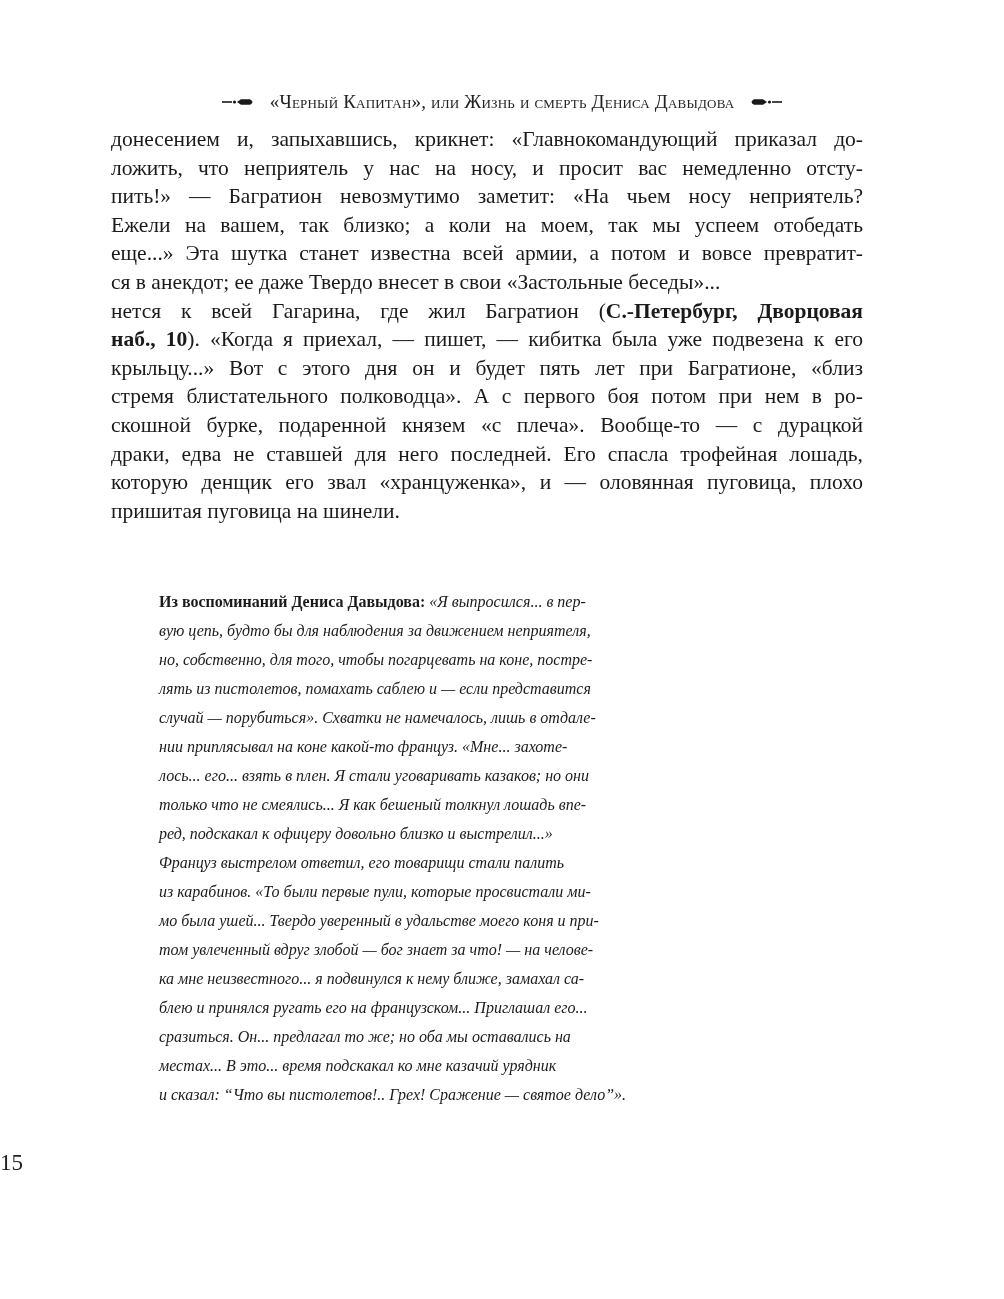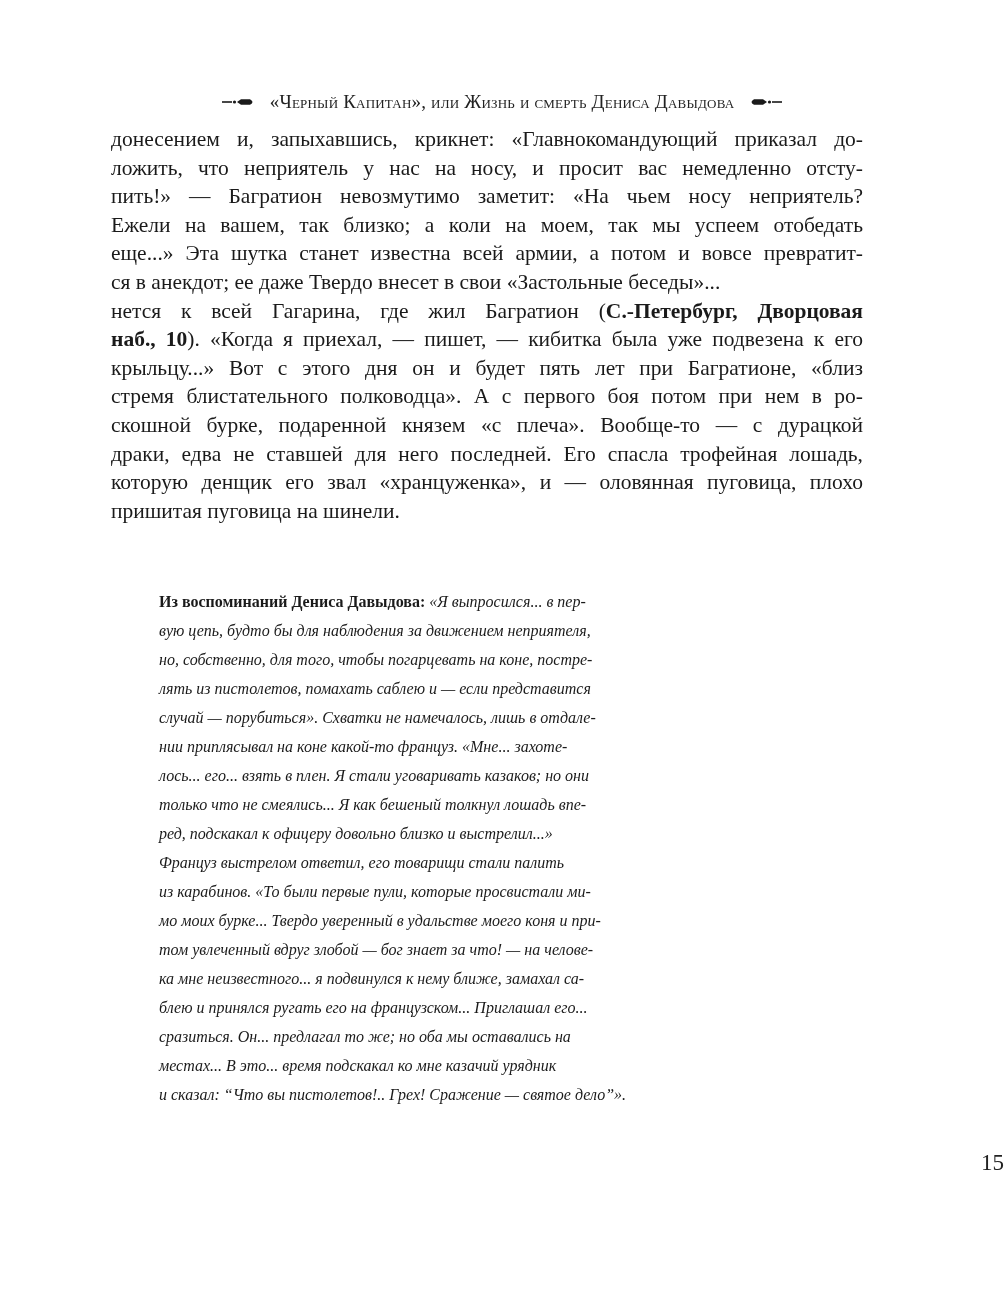--- a/index.html
+++ b/index.html
@@ -87,21 +87,21 @@
     .quote-block .italic {
       font-style: italic;
     }
 
     
     .page-number {
       position: absolute;
       top: 1150px;
       left: 0;
       width: 1004px;
-      text-align: right;
+      text-align: left;
       font-size: 23px;
       color: #222;
     }
   </style>
 </head>
 <body>
 
 <div class="page">
 
   <div class="running-head">
@@ -150,21 +150,21 @@
     <div class="line italic">вую цепь, будто бы для наблюдения за движением неприятеля,</div>
     <div class="line italic">но, собственно, для того, чтобы погарцевать на коне, постре-</div>
     <div class="line italic">лять из пистолетов, помахать саблею и — если представится</div>
     <div class="line italic">случай — порубиться». Схватки не намечалось, лишь в отдале-</div>
     <div class="line italic">нии приплясывал на коне какой-то француз. «Мне... захоте-</div>
     <div class="line italic">лось... его... взять в плен. Я стали уговаривать казаков; но они</div>
     <div class="line italic">только что не смеялись... Я как бешеный толкнул лошадь впе-</div>
     <div class="line italic">ред, подскакал к офицеру довольно близко и выстрелил...»</div>
     <div class="line italic">Француз выстрелом ответил, его товарищи стали палить</div>
     <div class="line italic">из карабинов. «То были первые пули, которые просвистали ми-</div>
-    <div class="line italic">мо моих бурке... Твердо уверенный в удальстве моего коня и при-</div>
+    <div class="line italic">мо была ушей... Твердо уверенный в удальстве моего коня и при-</div>
     <div class="line italic">том увлеченный вдруг злобой — бог знает за что! — на челове-</div>
     <div class="line italic">ка мне неизвестного... я подвинулся к нему ближе, замахал са-</div>
     <div class="line italic">блею и принялся ругать его на французском... Приглашал его...</div>
     <div class="line italic">сразиться. Он... предлагал то же; но оба мы оставались на</div>
     <div class="line italic">местах... В это... время подскакал ко мне казачий урядник</div>
     <div class="line italic">и сказал: “Что вы пистолетов!.. Грех! Сражение — святое дело”».</div>
   </div>
 
   <div class="page-number">15</div>
 

